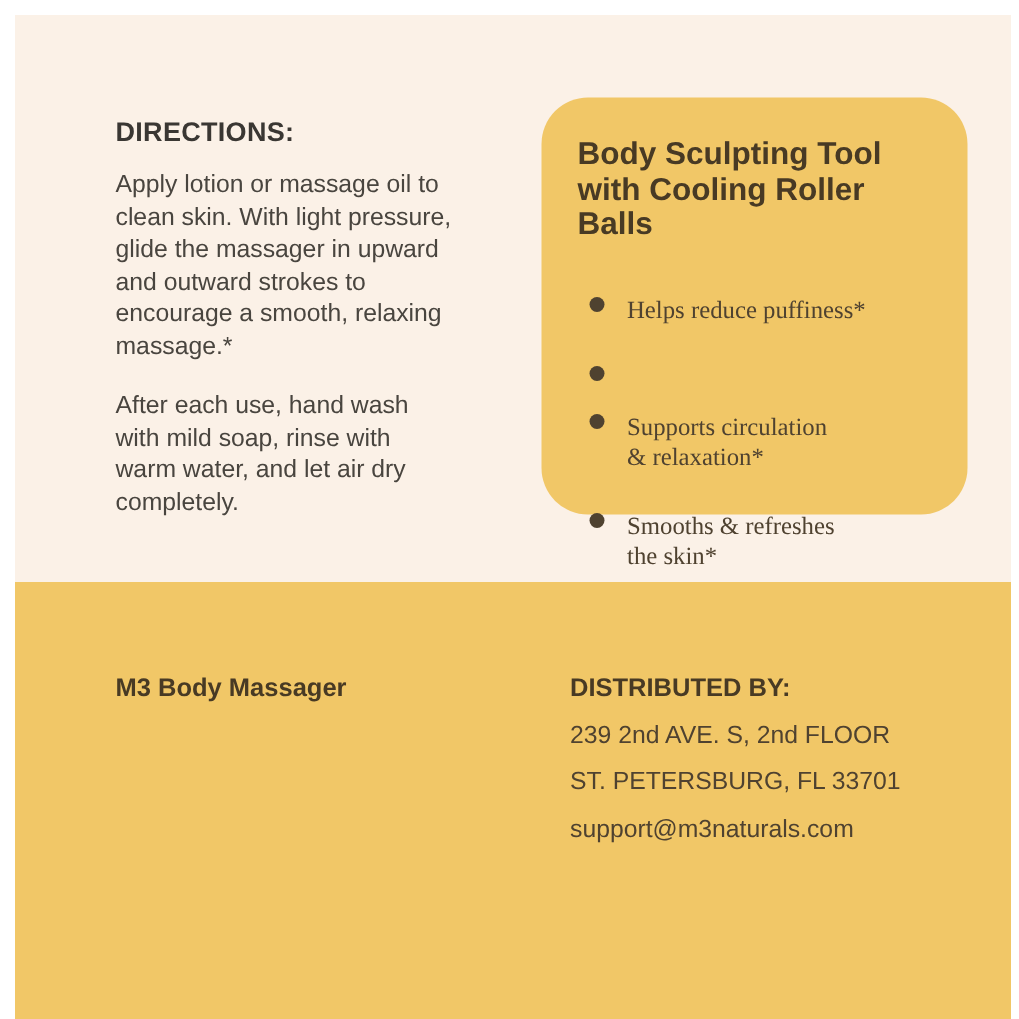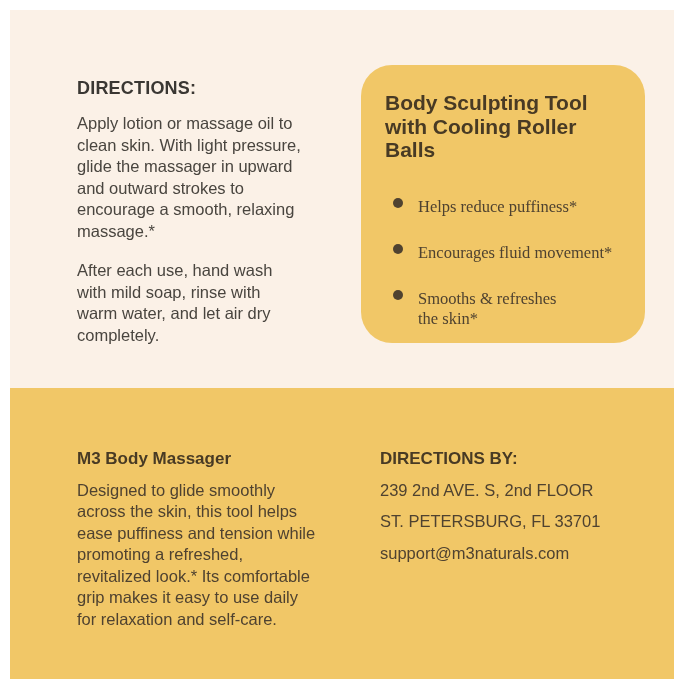--- a/index.html
+++ b/index.html
@@ -139,47 +139,44 @@
     <div class="benefits-box">
       <h2 class="benefits-heading">Body Sculpting Tool
 with Cooling Roller Balls</h2>
       <ul class="benefits-list">
         <li>
           <span class="bullet-dot"></span>
           <span class="bullet-text">Helps reduce puffiness*</span>
         </li>
         <li>
           <span class="bullet-dot"></span>
-          <span class="bullet-text">Encourages fluid movement*</span>
+        </li>
+        <li>
+          <span class="bullet-dot"></span>
+          <span class="bullet-text">Supports circulation
+&amp; relaxation*</span>
         </li>
         <li>
           <span class="bullet-dot"></span>
           <span class="bullet-text">Smooths &amp; refreshes
 the skin*</span>
         </li>
       </ul>
     </div>
 
   </section>
 
   <section class="bottom-panel">
 
     <div class="product-info">
       <h3 class="section-subheading">M3 Body Massager</h3>
-      <p class="body-text">Designed to glide smoothly
-across the skin, this tool helps
-ease puffiness and tension while
-promoting a refreshed,
-revitalized look.* Its comfortable
-grip makes it easy to use daily
-for relaxation and self-care.</p>
     </div>
 
     <div class="distributor">
-      <h3 class="section-subheading">DIRECTIONS BY:</h3>
+      <h3 class="section-subheading">DISTRIBUTED BY:</h3>
       <p class="addr-line">239 2nd AVE. S, 2nd FLOOR</p>
       <p class="addr-line">ST. PETERSBURG, FL 33701</p>
       <p class="addr-line">support@m3naturals.com</p>
     </div>
 
   </section>
 
 </div>
 
 </body></html>

